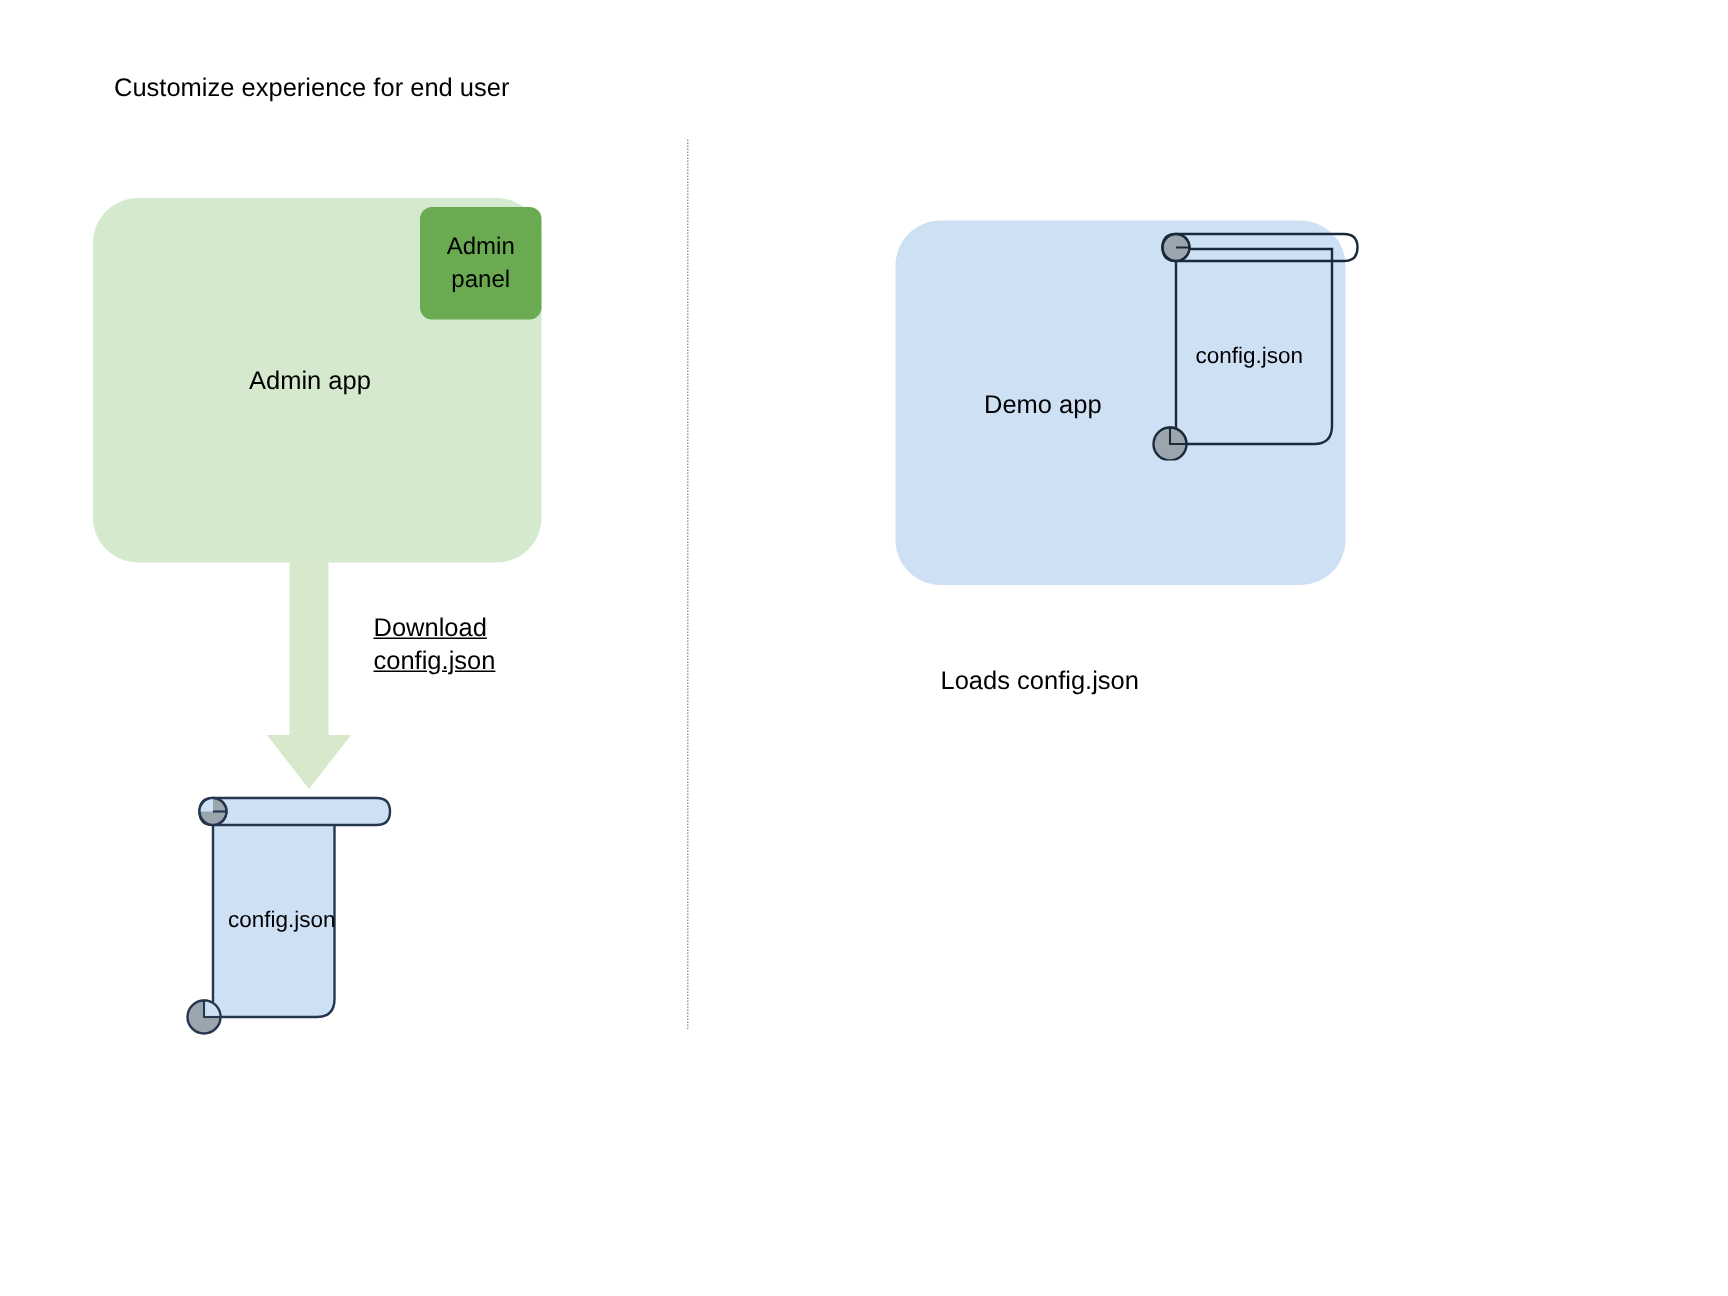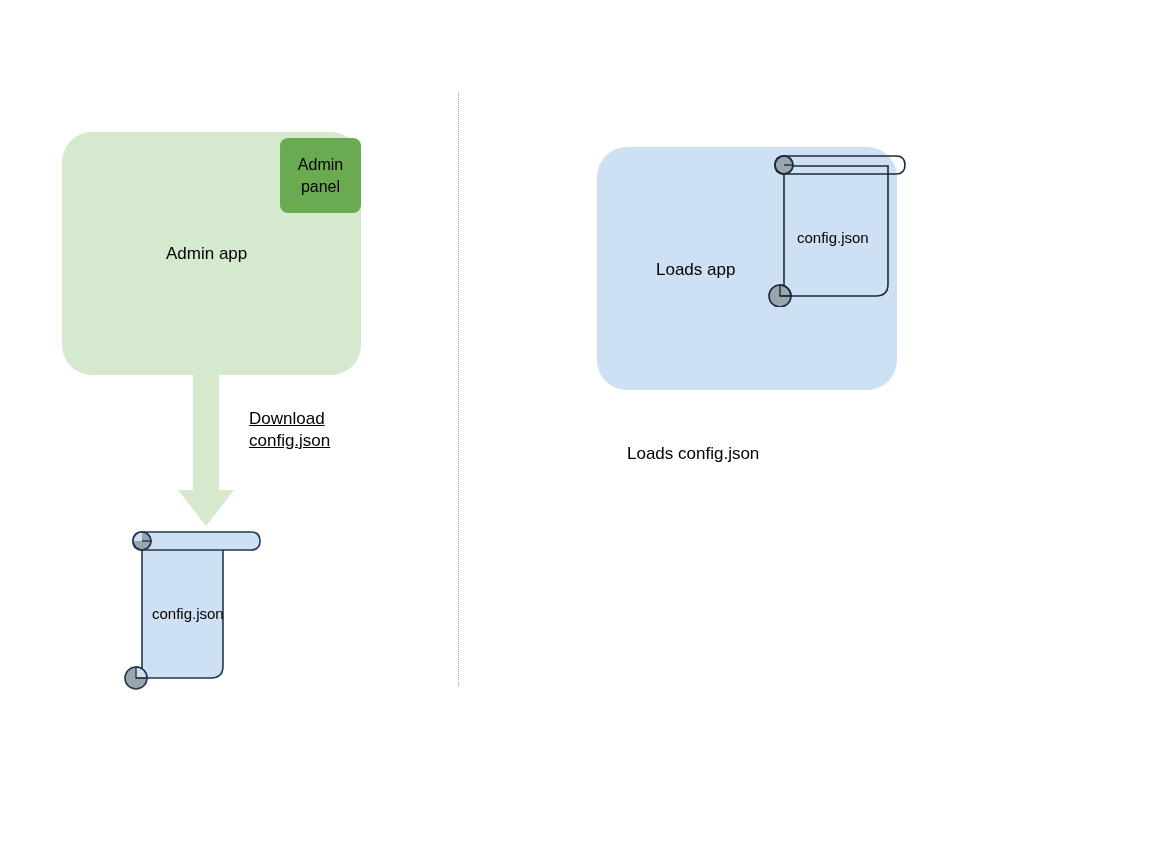--- a/index.html
+++ b/index.html
@@ -140,20 +140,21 @@
   #scroll-left-caption  { left: 152px; top: 604px; }
   #scroll-right-caption { left: 797px; top: 228px; }
 
   #loads-caption { left: 627px; top: 443px; }
 </style>
 </head>
 <body>
 
 <div class="canvas">
 
+  <div class="panel-title" id="left-title">Customize experience for end user</div>
 
 
   <div id="divider"></div>
 
   <div class="app-box" id="admin-app-box"></div>
 
   <div class="app-box-label" id="admin-app-label">Admin app</div>
 
   <div id="admin-panel-box">
     <div id="admin-panel-label">Admin
@@ -180,21 +181,21 @@
 
     <circle cx="18" cy="150" r="11" fill="#9aa5ae" stroke="#26374d" stroke-width="1.6"></circle>
     <path d="M18,150 L29,150 A11,11 0 0,0 18,139 Z" fill="#cee0f4" stroke="#26374d" stroke-width="1.4"></path>
     <line x1="18" y1="150" x2="29" y2="150" stroke="#26374d" stroke-width="1.4"></line>
   </svg>
 
   <div class="scroll-caption" id="scroll-left-caption">config.json</div>
 
   <div class="app-box" id="demo-app-box"></div>
 
-  <div class="app-box-label" id="demo-app-label">Loads app</div>
+  <div class="app-box-label" id="demo-app-label">Demo app</div>
 
   <svg class="scroll-doc" id="scroll-right" viewBox="0 0 150 155">
 
     <path d="M16,14 L120,14 L120,132 Q120,144 108,144 L16,144 Z" fill="none" stroke="#1b2a3a" stroke-width="1.6"></path>
 
     <path d="M16,4 L128,4 Q137,4 137,13 Q137,22 128,22 L16,22 Q7,22 7,13 Q7,4 16,4 Z" fill="none" stroke="#1b2a3a" stroke-width="1.6"></path>
 
     <path d="M16,4 A9,9 0 0,0 16,22 A9,9 0 0,0 16,4 Z" fill="#9aa5ae" stroke="#1b2a3a" stroke-width="1.6"></path>
     <path d="M7,13 A9,9 0 0,1 16,4 L16,13 Z" fill="none" stroke="none"></path>
     <circle cx="16" cy="13" r="9" fill="none" stroke="#1b2a3a" stroke-width="1.4"></circle>

